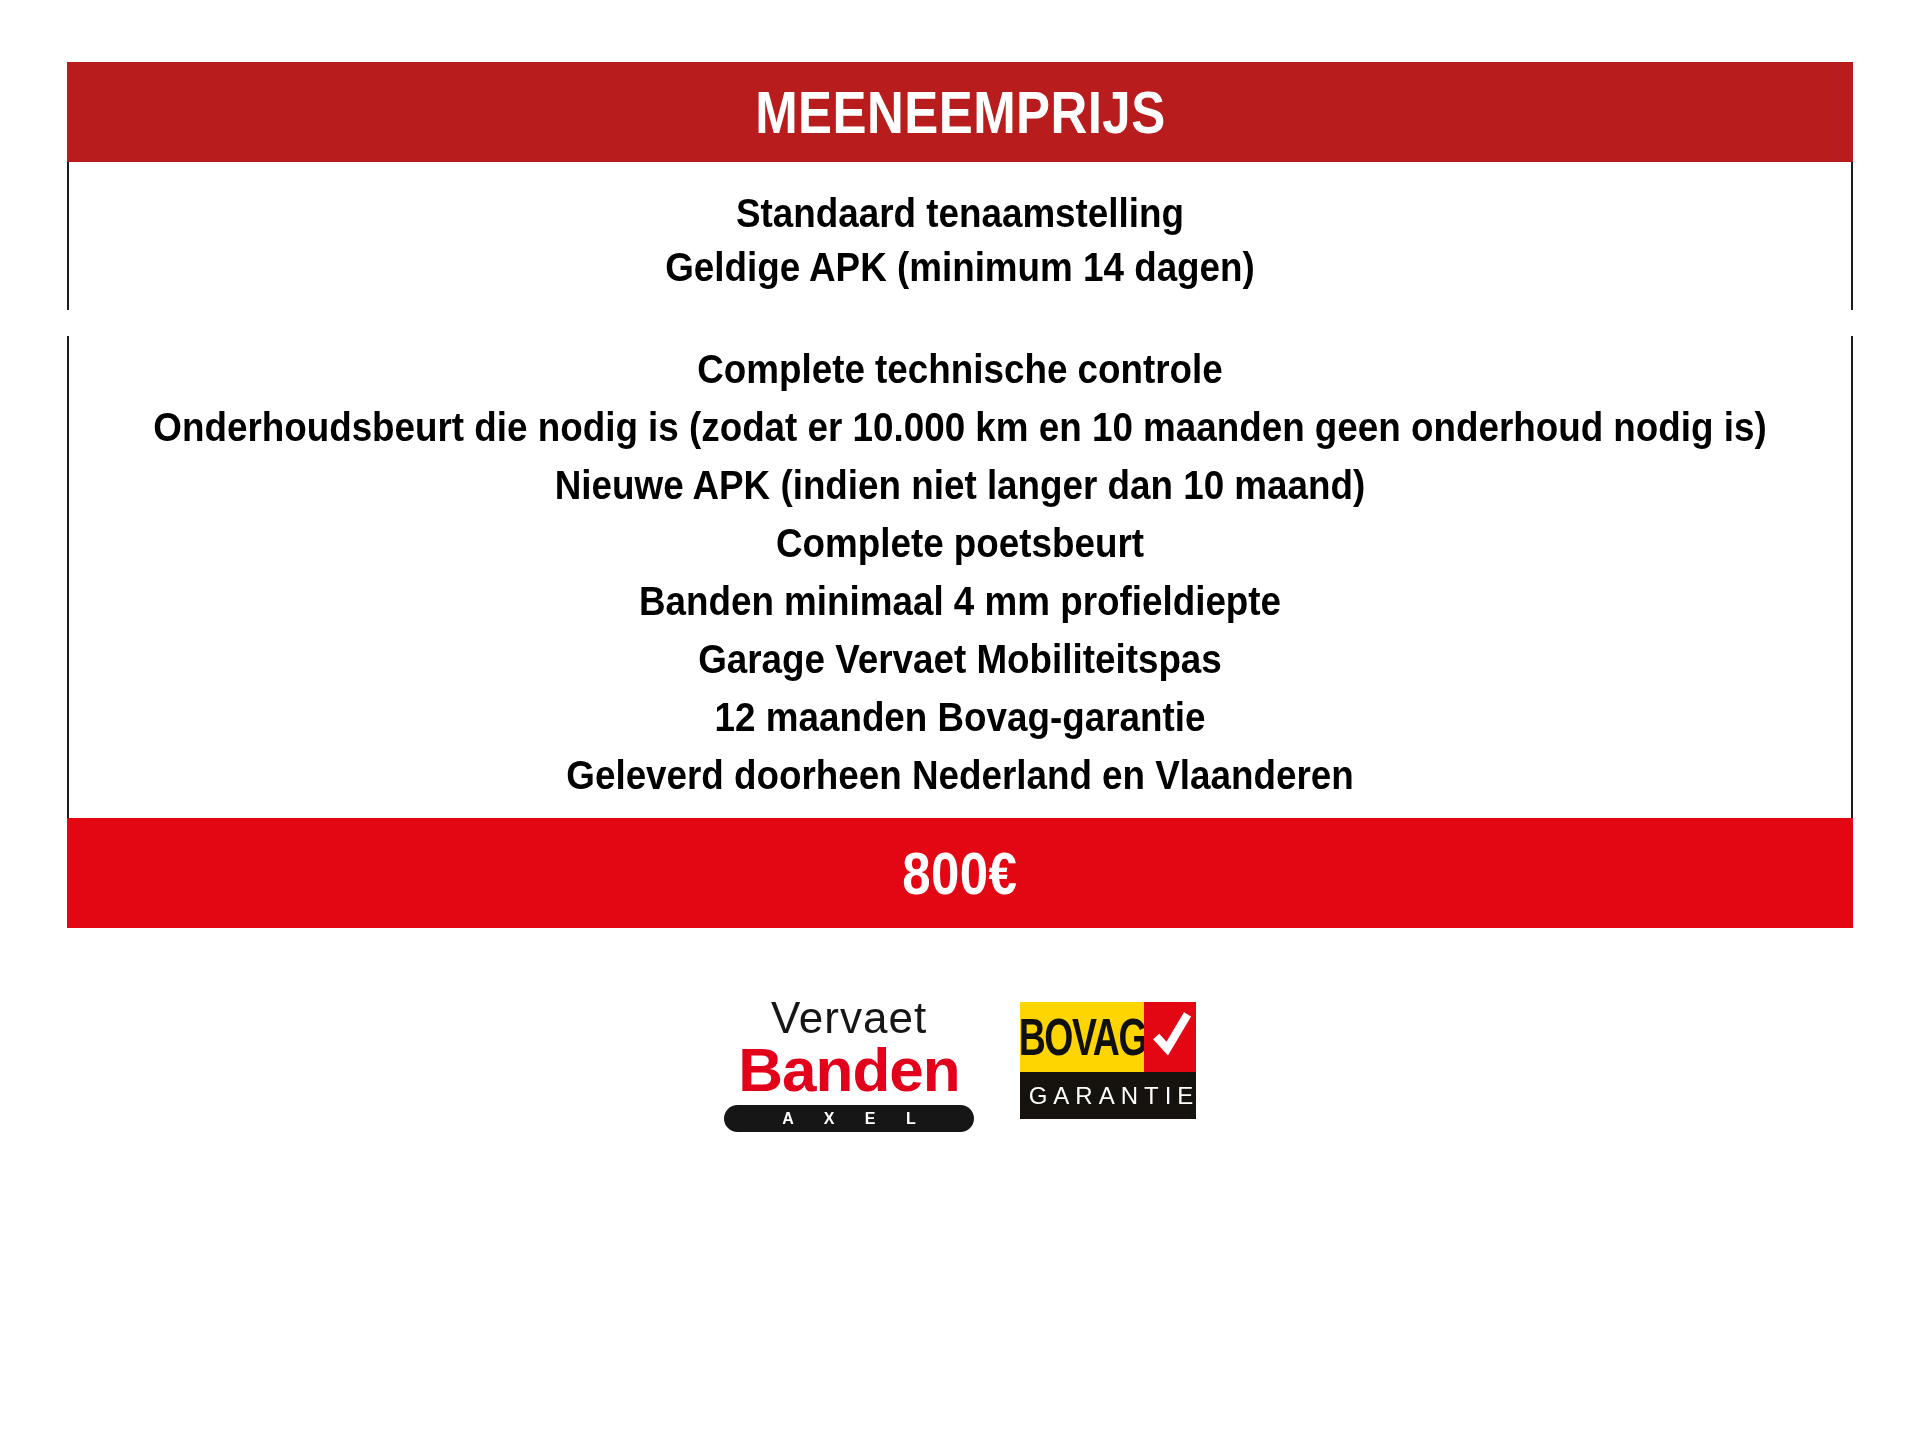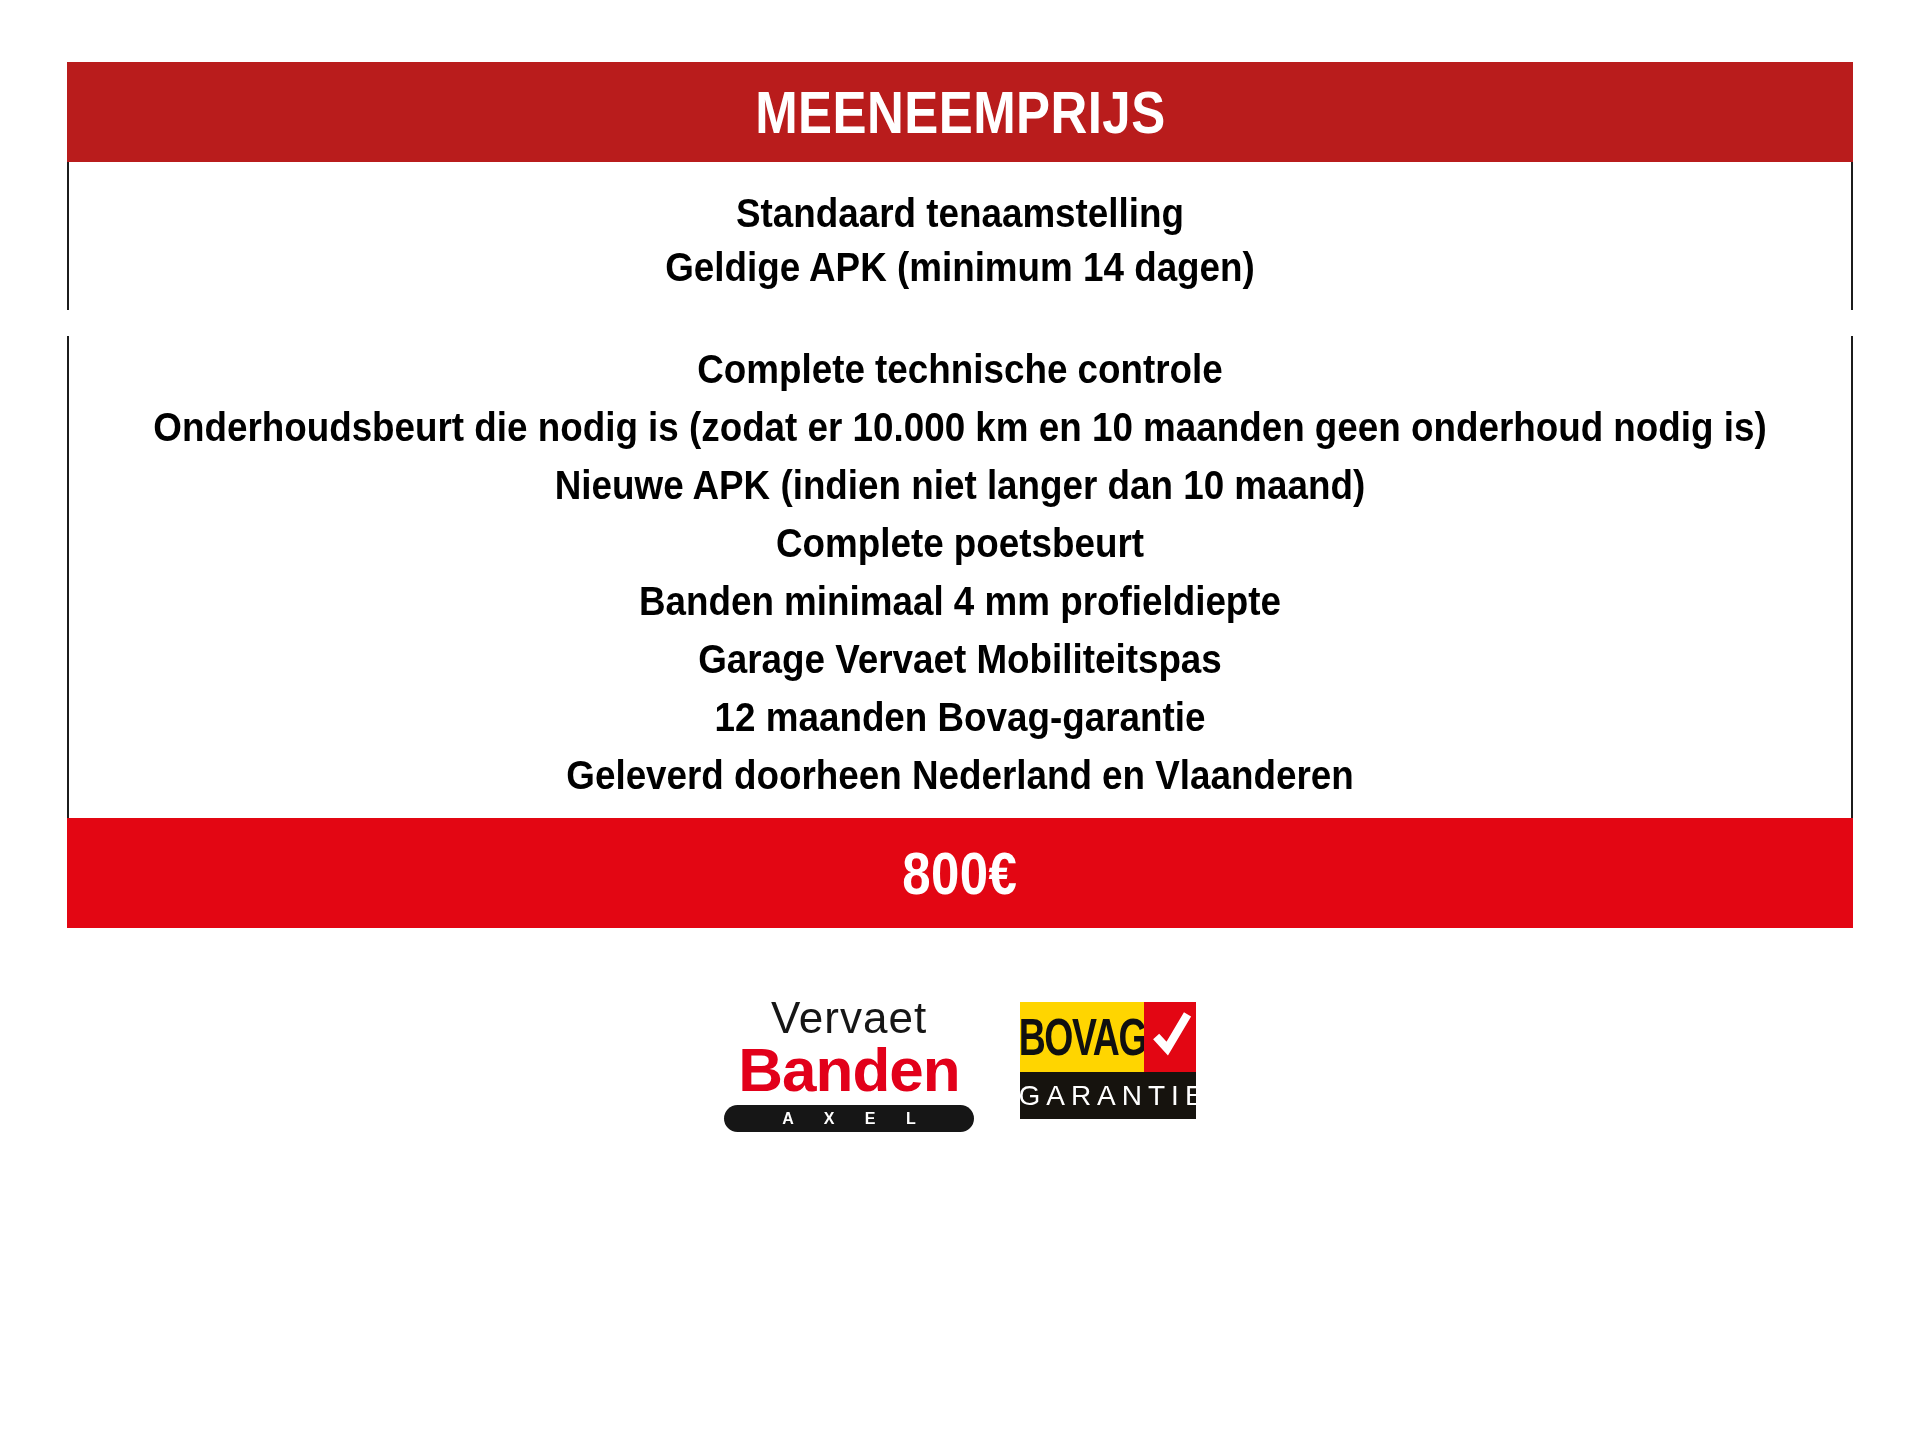--- a/index.html
+++ b/index.html
@@ -142,21 +142,21 @@
   .bovag-red svg { display: block; }
   .bovag-bottom {
     background: #16130e;
     height: 47px;
     display: flex;
     align-items: center;
     justify-content: center;
   }
   .bovag-bottom span {
     color: #ffffff;
-    font-size: 28px;
+    font-size: 24px;
     font-weight: 400;
     letter-spacing: 6px;
     padding-left: 12px; 
   }
 </style>
 </head>
 <body>
 
 <div class="page">
 

